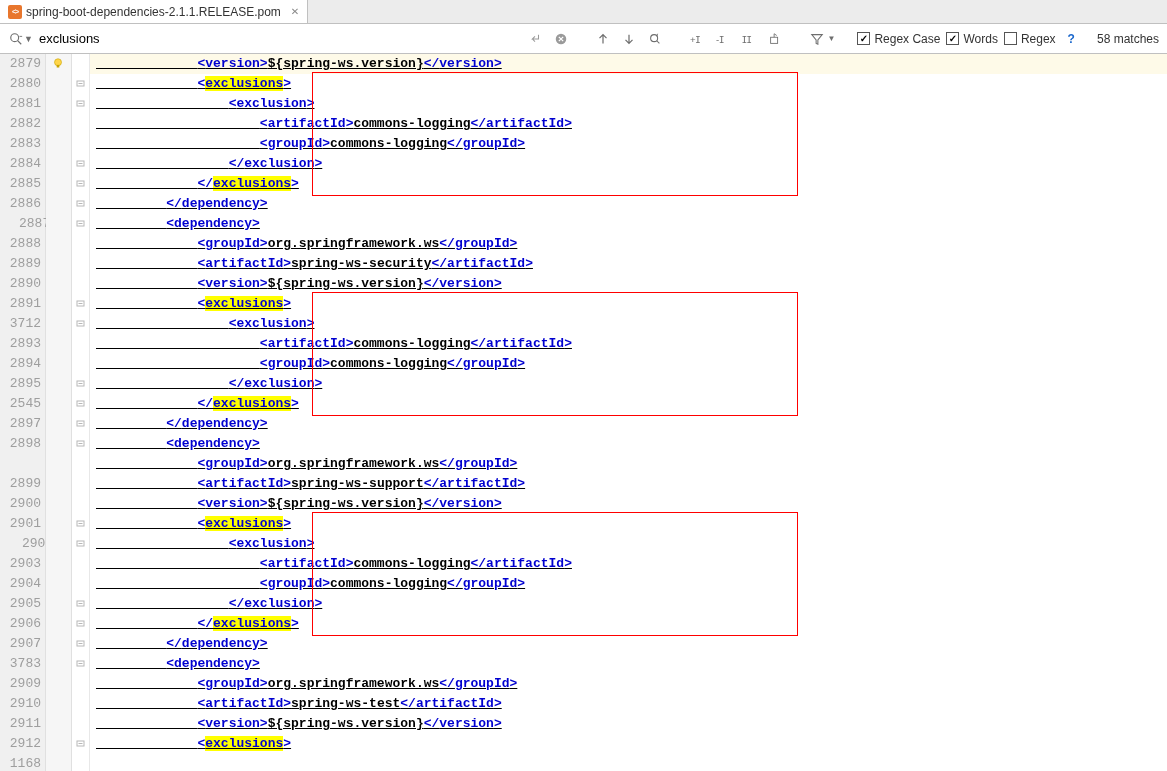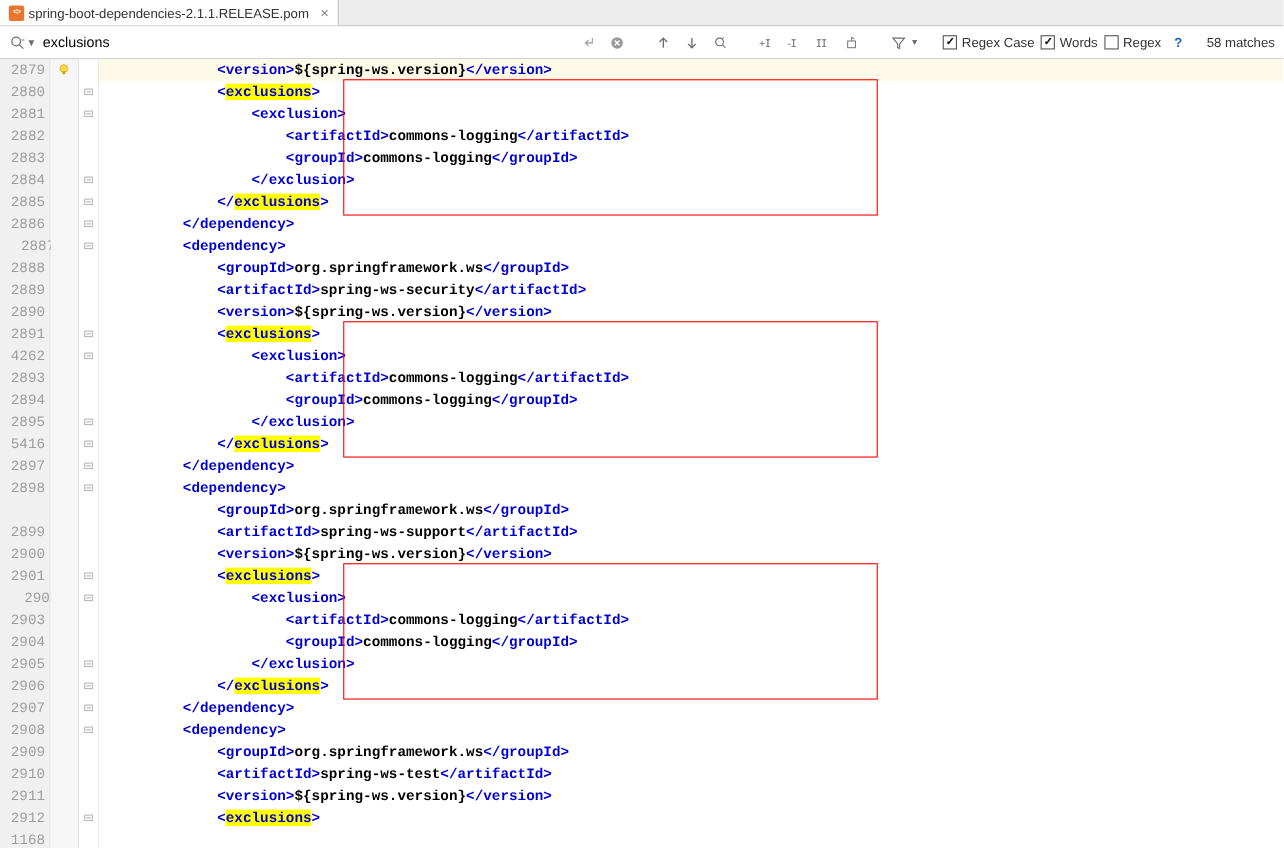--- a/index.html
+++ b/index.html
@@ -28,21 +28,21 @@
   .gutter-fold { width: 18px; background: #fff; border-right: 1px solid #e8e8e8; position: relative; }
   .fold-mark { position: absolute; left: 4px; width: 9px; height: 8px; color: #b0b0b0; font-size: 9px; line-height: 8px; }
   .bulb { position: absolute; left: 5px; width: 14px; height: 14px; }
   .code { flex: 1; position: relative; white-space: pre; background: #fff; }
   .code-line { height: 20px; padding-left: 6px; position: relative; }
   .red-box { position: absolute; border: 1.5px solid #ff0000; pointer-events: none; z-index: 5; }
   .t-tag { color: #0000d0; font-weight: bold; }
   .t-br  { color: #0000d0; font-weight: bold; }
   .t-txt { color: #000; font-weight: bold; }
   .t-hl  { background: #ffff00; }
-  pre { margin:0; font-family: inherit; }
+  pre { margin:0; font-family: inherit; text-decoration: underline; }
 </style>
 </head>
 <body>
 
 <div class="tab-bar">
   <div class="tab">
     <span class="tab-icon"></span>
     <span>spring-boot-dependencies-2.1.1.RELEASE.pom</span>
     <span class="tab-close">✕</span>
   </div>
@@ -142,37 +142,37 @@
       <div style="height: 20px;">2882</div>
       <div style="height: 20px;">2883</div>
       <div style="height: 20px;">2884</div>
       <div style="height: 20px;">2885</div>
       <div style="height: 20px;">2886</div>
       <div style="height: 20px; margin-left: 19px;">2887</div>
       <div style="height: 20px;">2888</div>
       <div style="height: 20px;">2889</div>
       <div style="height: 20px;">2890</div>
       <div style="height: 20px;">2891</div>
-      <div style="height: 20px;">4262</div>
+      <div style="height: 20px;">3712</div>
       <div style="height: 20px;">2893</div>
       <div style="height: 20px;">2894</div>
       <div style="height: 20px;">2895</div>
-      <div style="height: 20px;">5416</div>
+      <div style="height: 20px;">2545</div>
       <div style="height: 20px;">2897</div>
       <div style="height: 20px;">2898</div>
       <div style="height: 20px; margin-top: 20px;">2899</div>
       <div style="height: 20px;">2900</div>
       <div style="height: 20px;">2901</div>
       <div style="height: 20px; margin-left: 22px;">2902</div>
       <div style="height: 20px; font-family: Liberation Mono, monospace;">2903</div>
       <div style="height: 20px;">2904</div>
       <div style="height: 20px;">2905</div>
       <div style="height: 20px;">2906</div>
       <div style="height: 20px;">2907</div>
-      <div style="height: 20px;">2908</div>
+      <div style="height: 20px;">3783</div>
       <div style="height: 20px;">2909</div>
       <div style="height: 20px;">2910</div>
       <div style="height: 20px;">2911</div>
       <div style="height: 20px;">2912</div>
       <div style="height: 20px;">1168</div>
     </div>
   <div class="gutter-icons" id="gutter-icons">
       <div style="height: 20px; position: relative;">
         <svg class="bulb" viewBox="0 0 16 16" style="top:3px;">
           <circle cx="8" cy="6" r="4" fill="#ffd54a" stroke="#c9a400" stroke-width="0.7"></circle>

